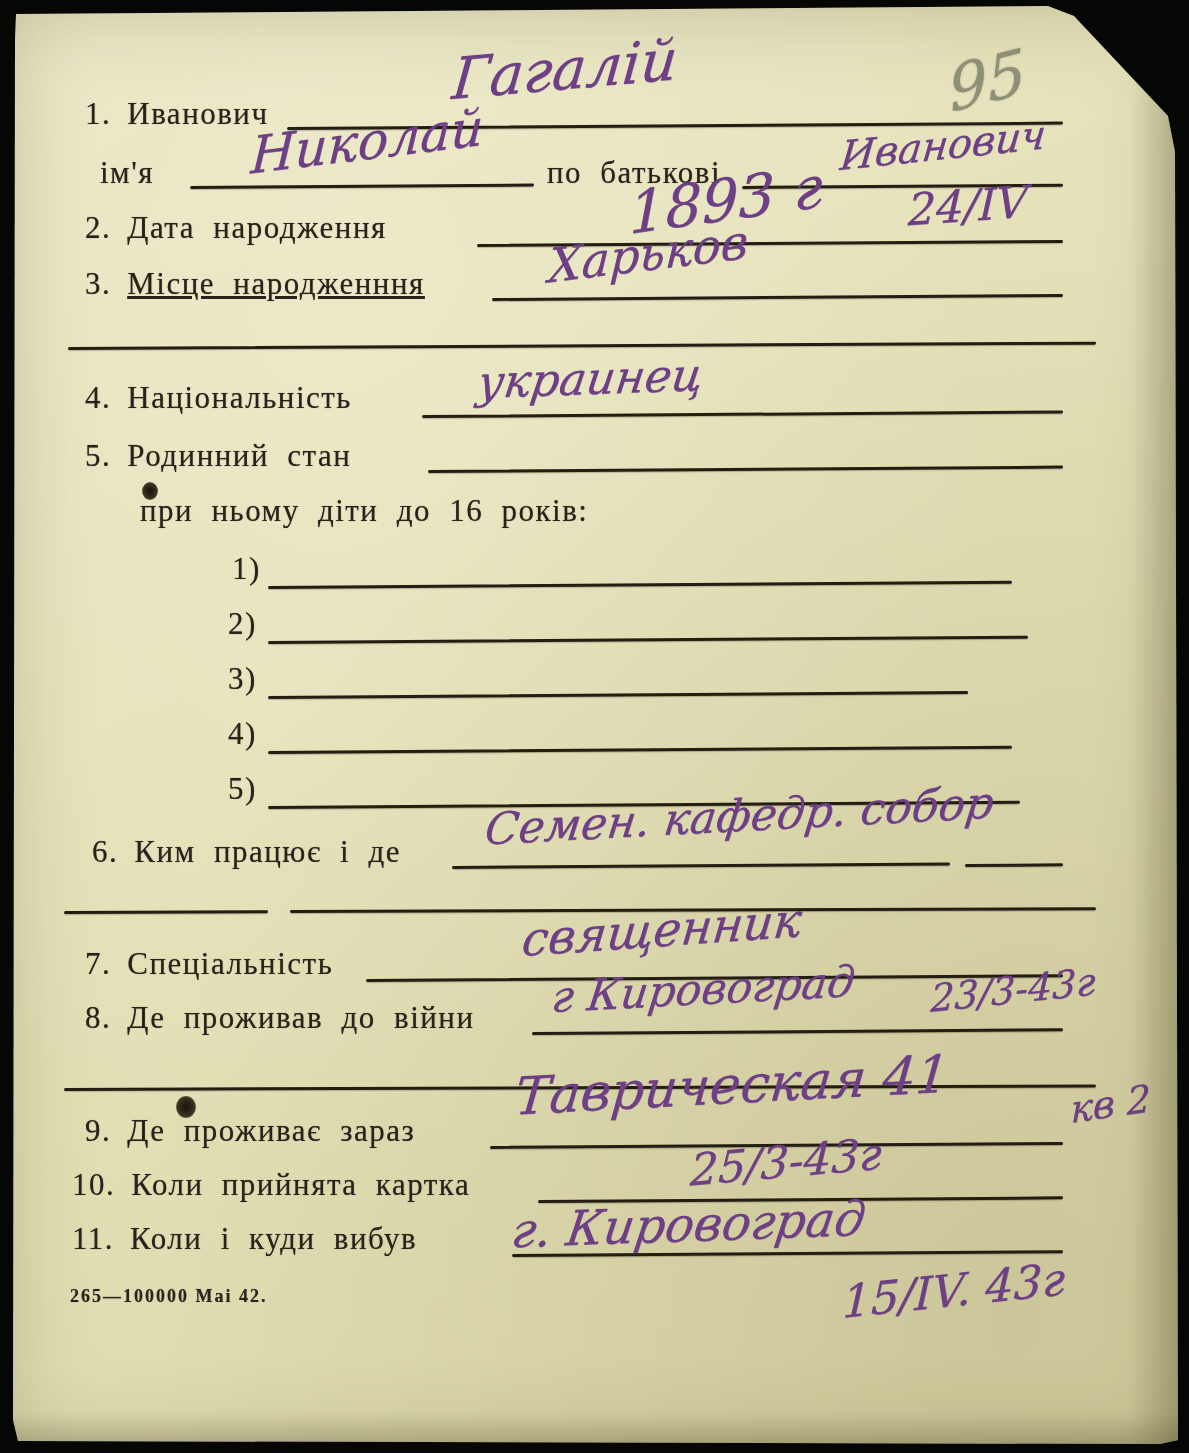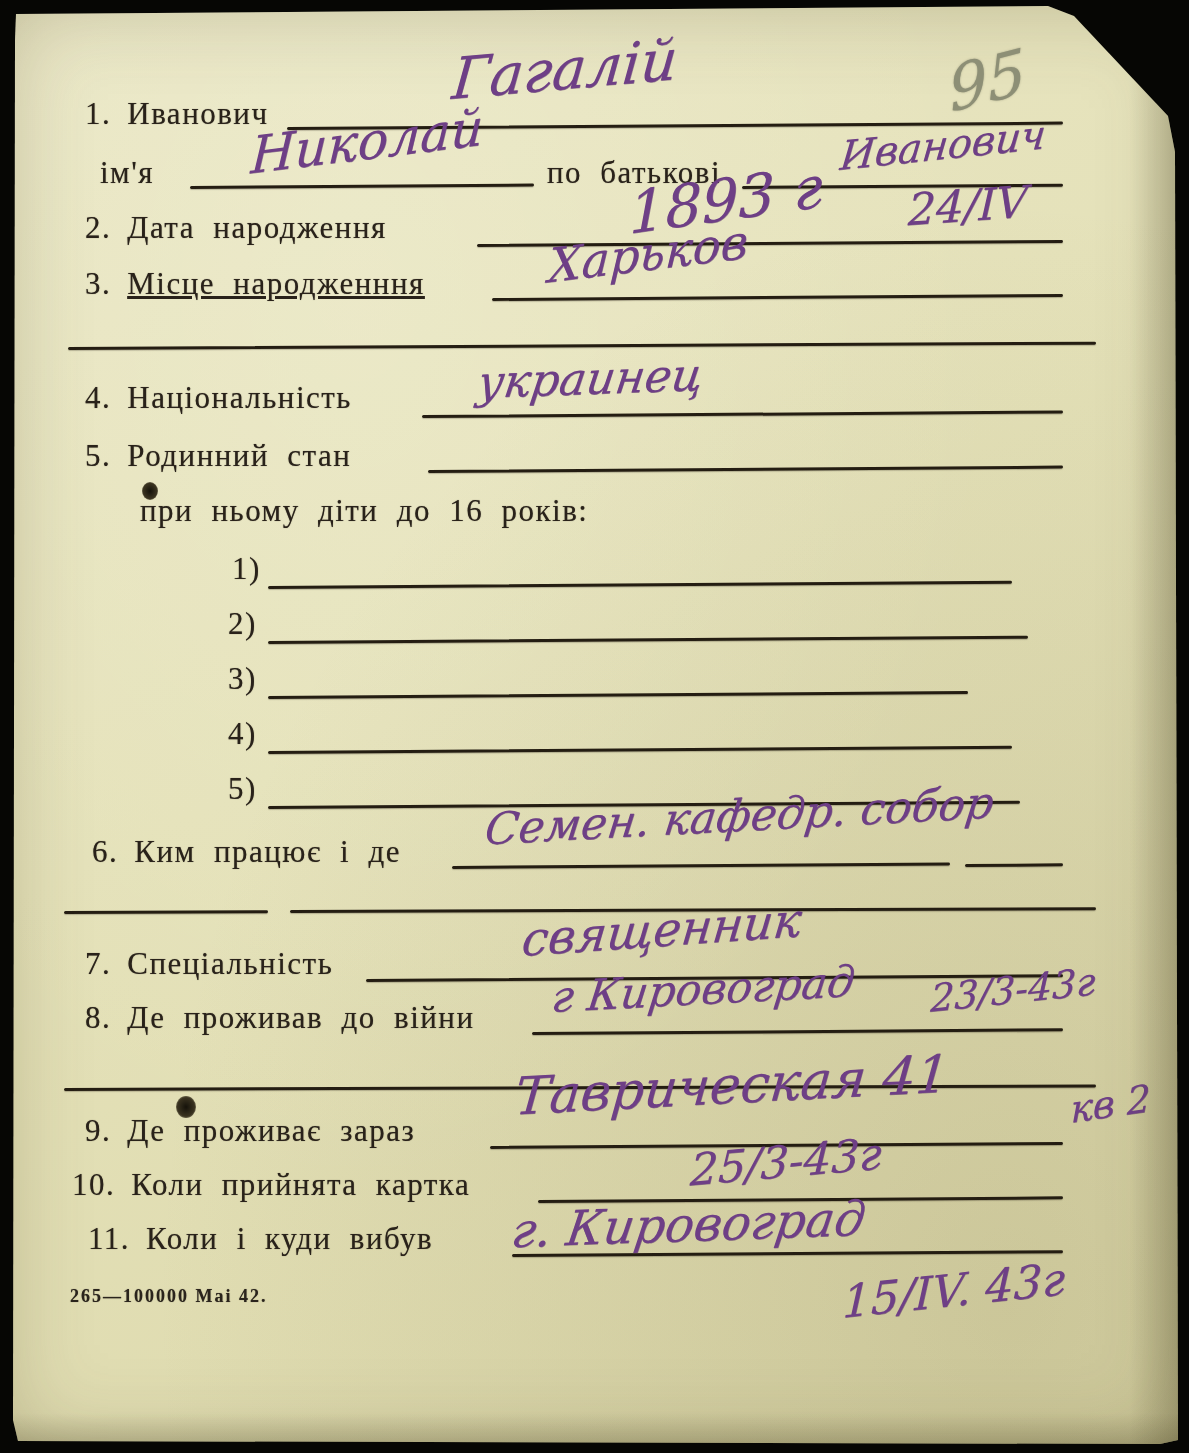--- a/index.html
+++ b/index.html
@@ -180,21 +180,21 @@
     <div class="line" style="left:490px; top:1146px; width:573px;"></div>
     <div class="hw" style="left:515px; top:1055px; font-size:52px; transform:rotate(-3deg) skewX(-8deg);">Таврическая 41</div>
     <div class="hw" style="left:1070px; top:1082px; font-size:38px; transform:rotate(-8deg) skewX(-8deg);">кв 2</div>
 
     <div class="printed" style="left:72px; top:1167px;">
       <span class="no">10.</span><span>Коли прийнята картка</span>
     </div>
     <div class="line" style="left:538px; top:1200px; width:525px;"></div>
     <div class="hw" style="left:690px; top:1136px; font-size:44px; transform:rotate(-5deg) skewX(-8deg);">25/3-43г</div>
 
-    <div class="printed" style="left:72px; top:1221px;margin-left:16px;">
+    <div class="printed" style="left:72px; top:1221px;">
       <span class="no">11.</span><span>Коли і куди вибув</span>
     </div>
     <div class="line" style="left:512px; top:1254px; width:551px;"></div>
     <div class="hw" style="left:512px; top:1196px; font-size:48px; transform:rotate(-2deg) skewX(-10deg);">г. Кировоград</div>
     <div class="hw" style="left:842px; top:1264px; font-size:45px; transform:rotate(-6deg) skewX(-8deg);">15/IV. 43г</div>
 
     <div class="imprint" style="left:70px; top:1286px;">265—100000 Mai 42.</div>
 
     <div class="blemish" style="left:142px; top:482px; width:16px; height:18px;"></div>
     <div class="blemish" style="left:176px; top:1096px; width:20px; height:22px;"></div>

